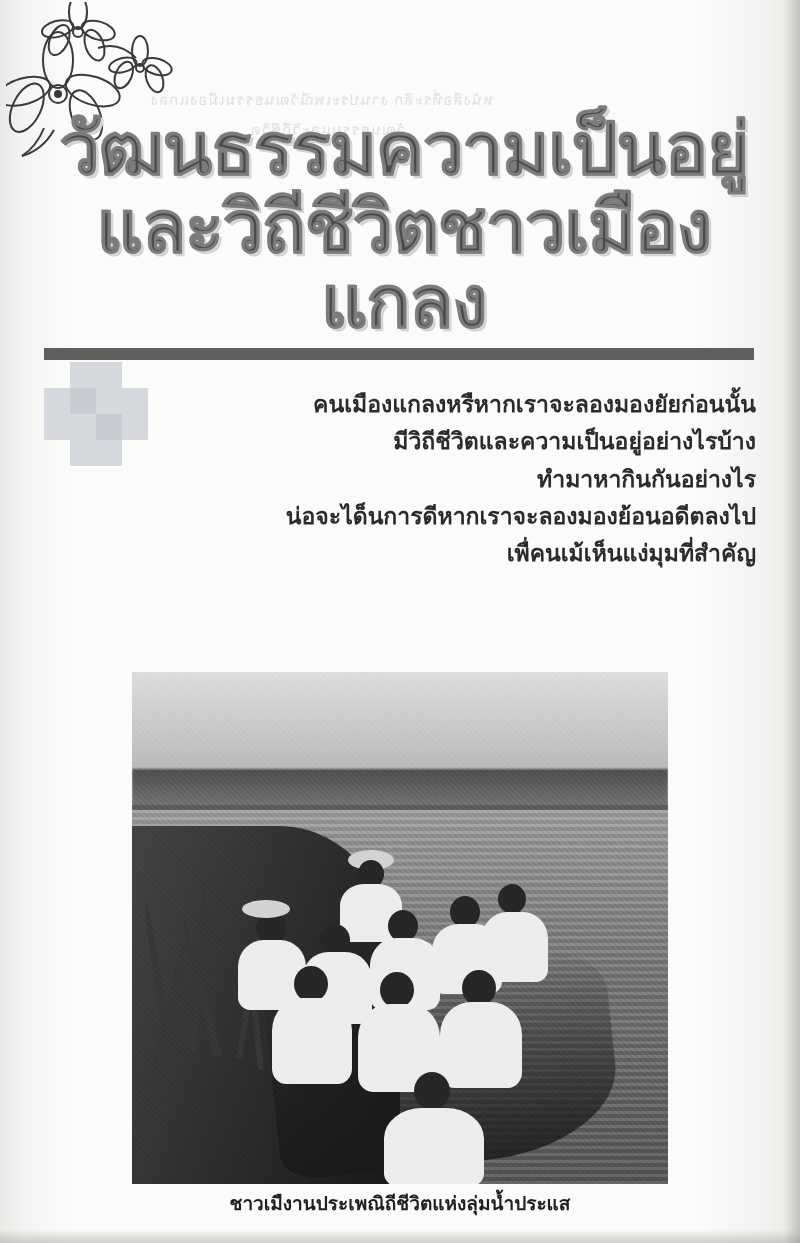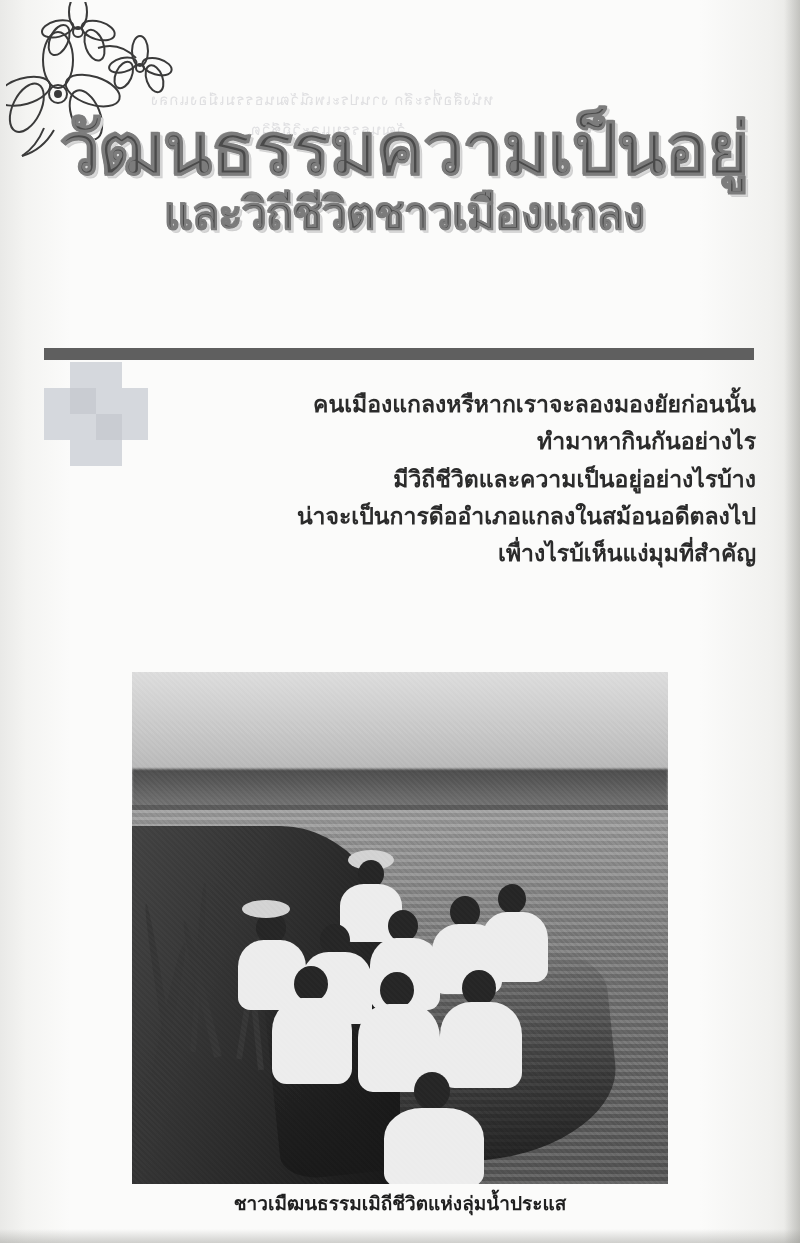--- a/index.html
+++ b/index.html
@@ -70,21 +70,21 @@
     color: #4a4a4a;
     line-height: 1.05;
     letter-spacing: -1px;
     text-shadow:
       2px 2px 0 #d8d8d8,
       3px 3px 0 #cfcfcf,
       -1px -1px 0 #8e8e8e;
     -webkit-text-stroke: 1px #7c7c7c;
   }
   #title-line-1 { font-size: 72px; }
-  #title-line-2 { font-size: 45px; margin-top: 2px; }
+  #title-line-2 { font-size: 72px; margin-top: 2px; }
 
   
   #rule-bar {
     position: absolute;
     left: 44px;
     top: 348px;
     width: 710px;
     height: 12px;
     background: #5f5f5f;
   }
@@ -275,24 +275,24 @@
     <div class="chk" style="left:4px;  top:52px;"></div>
     <div class="chk" style="left:30px; top:52px;"></div>
     <div class="chk" style="left:56px; top:52px; background:#c9ccd2;"></div>
     <div class="chk" style="left:82px; top:52px;"></div>
     <div class="chk" style="left:30px; top:78px;"></div>
     <div class="chk" style="left:56px; top:78px;"></div>
   </div>
 
   <div id="intro">
     <div>คนเมืองแกลงหรืหากเราจะลองมองยัยก่อนนั้น</div>
+    <div>มีวิถีชีวิตและความเป็นอยู่อย่างไรบ้าง</div>
     <div>ทำมาหากินกันอย่างไร</div>
-    <div>มีวิถีชีวิตและความเป็นอยู่อย่างไรบ้าง</div>
-    <div>น่าจะเป็นการดีออำเภอแกลงในสม้อนอดีตลงไป</div>
-    <div>เพื่างไรบ้เห็นแง่มุมที่สำคัญ</div>
+    <div>น่อจะได็นการดีหากเราจะลองมองย้อนอดีตลงไป</div>
+    <div>เพื่คนเม้เห็นแง่มุมที่สำคัญ</div>
   </div>
 
   <div id="photo-wrap">
     <div id="sky"></div>
     <div id="treeline"></div>
     <div id="water"></div>
     <div id="bank"></div>
 
     <div class="grass" style="left:34px; top:230px; width:7px; height:150px; transform:rotate(-9deg);"></div>
     <div class="grass" style="left:58px; top:210px; width:6px; height:170px; transform:rotate(4deg);"></div>
@@ -344,15 +344,15 @@
       <div class="shirt" style="left:308px; top:330px; width:82px; height:86px;"></div>
     </div>
     <div class="person">
       <div class="head" style="left:282px; top:400px; width:36px; height:38px;"></div>
       <div class="shirt" style="left:252px; top:436px; width:100px; height:80px;"></div>
     </div>
 
     <div id="photo-grain"></div>
   </div>
 
-  <div id="caption">ชาวเมืฒนธรรมเมิถีชีวิตแห่งลุ่มน้ำประแส</div>
+  <div id="caption">ชาวเมืงานประเพณิถีชีวิตแห่งลุ่มน้ำประแส</div>
 
 </div>
 
 </body></html>

